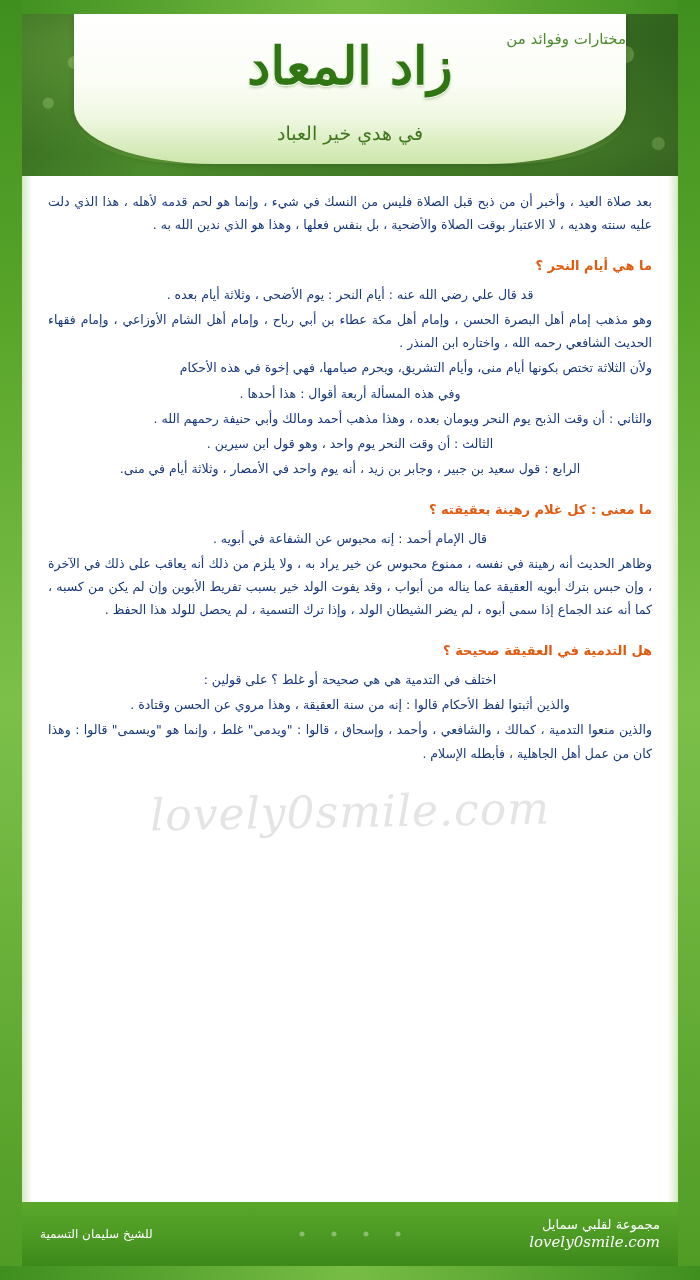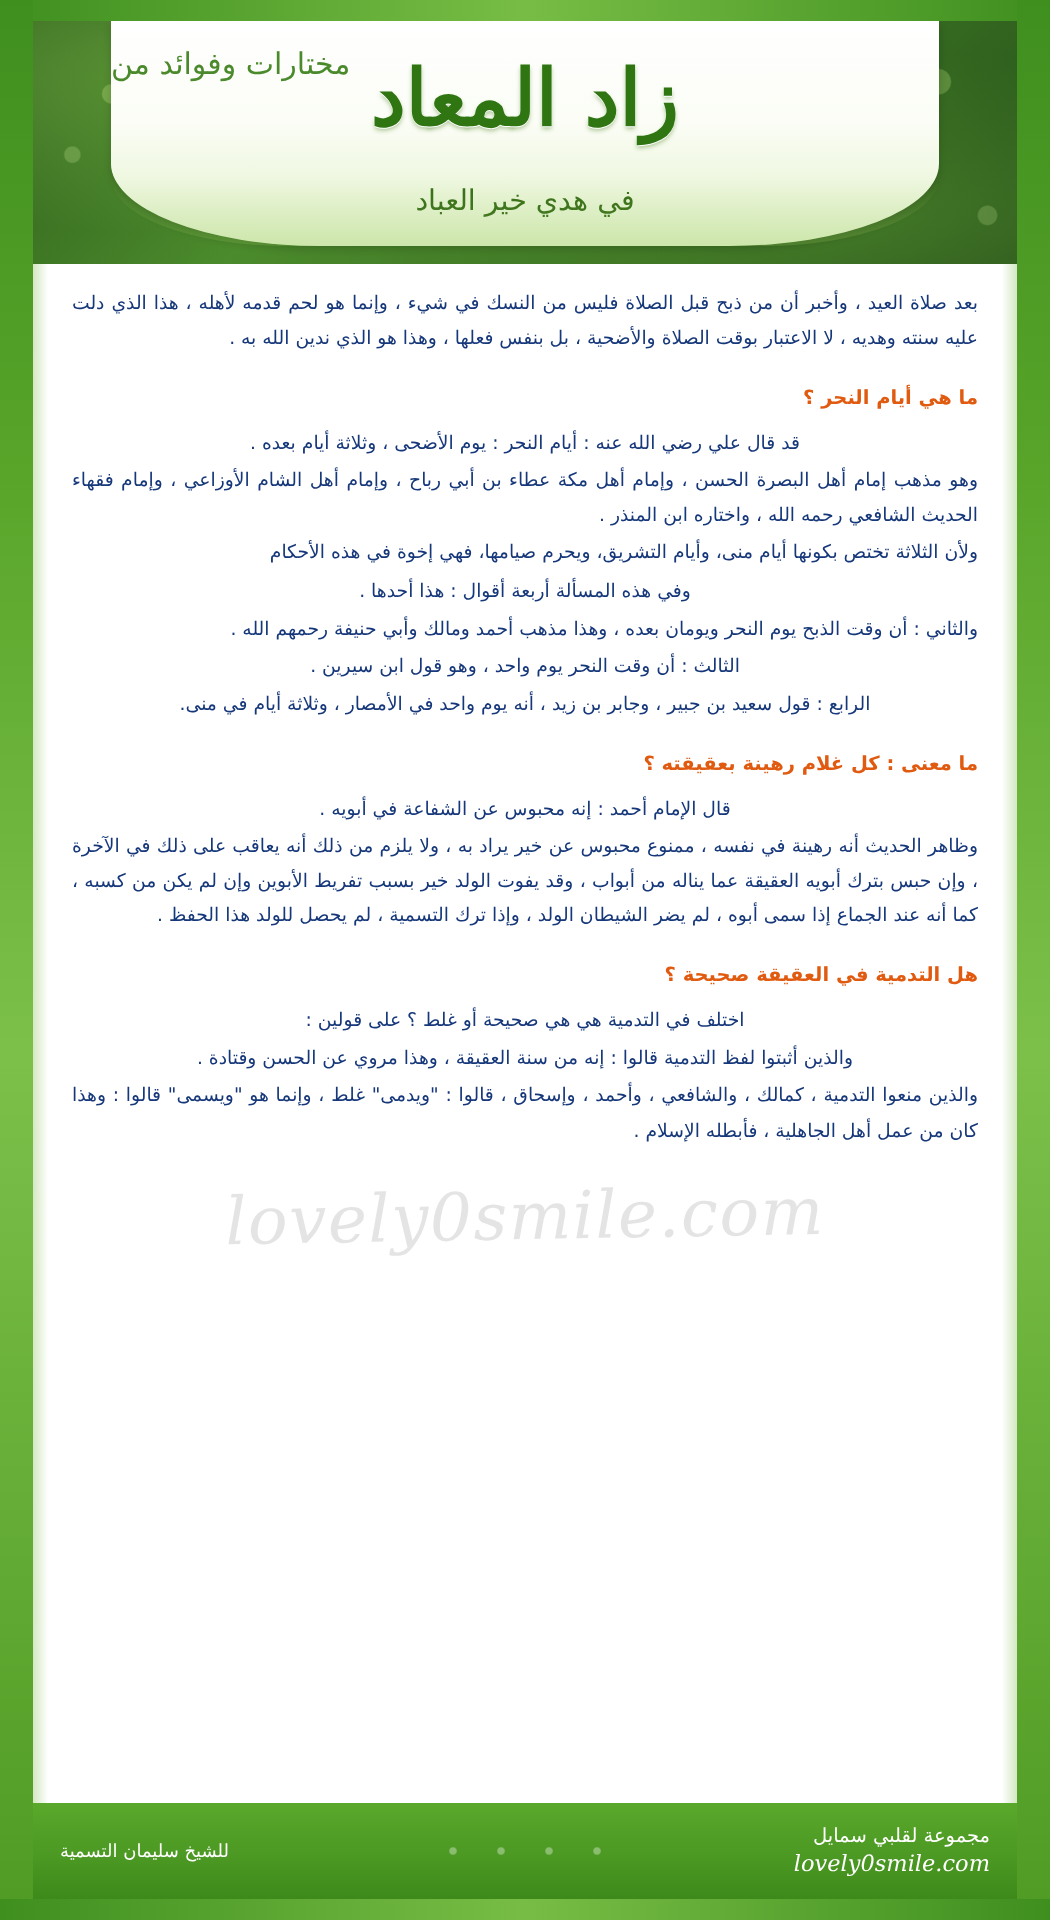--- a/index.html
+++ b/index.html
@@ -84,23 +84,23 @@
     left: 0; right: 0; bottom: 0;
     height: 46px;
     background: linear-gradient(to bottom, rgba(255,255,255,0), rgba(150,200,90,.25));
     border-bottom-left-radius: 140px 55px;
     border-bottom-right-radius: 140px 55px;
   }
   .header .kicker {
     position: absolute;
     top: 16px;
     left: 0; right: 0;
-    text-align: left;
+    text-align: right;
     color: #4b8a2c;
-    font-size: 20px;
+    font-size: 15px;
     letter-spacing: .5px;
   }
   .header .maintitle {
     position: absolute;
     top: 25px;
     left: 0; right: 0;
     text-align: center;
     color: #2f7512;
     font-family: "DejaVu Serif", "Liberation Serif", serif;
     font-size: 52px;
@@ -264,21 +264,21 @@
 
     <div class="section">
       <p class="q">ما معنى : كل غلام رهينة بعقيقته ؟</p>
       <p class="p center">قال الإمام أحمد : إنه محبوس عن الشفاعة في أبويه .</p>
       <p class="p">وظاهر الحديث أنه رهينة في نفسه ، ممنوع محبوس عن خير يراد به ، ولا يلزم من ذلك أنه يعاقب على ذلك في الآخرة ، وإن حبس بترك أبويه العقيقة عما يناله من أبواب ، وقد يفوت الولد خير بسبب تفريط الأبوين وإن لم يكن من كسبه ، كما أنه عند الجماع إذا سمى أبوه ، لم يضر الشيطان الولد ، وإذا ترك التسمية ، لم يحصل للولد هذا الحفظ .</p>
     </div>
 
     <div class="section">
       <p class="q">هل التدمية في العقيقة صحيحة ؟</p>
       <p class="p center">اختلف في التدمية هي هي صحيحة أو غلط ؟ على قولين :</p>
-      <p class="p center">والذين أثبتوا لفظ التدمية قالوا : إنه من سنة العقيقة ، وهذا مروي عن الحسن وقتادة .</p>
+      <p class="p center">والذين أثبتوا لفظ الأحكام قالوا : إنه من سنة العقيقة ، وهذا مروي عن الحسن وقتادة .</p>
       <p class="p">والذين منعوا التدمية ، كمالك ، والشافعي ، وأحمد ، وإسحاق ، قالوا : "ويدمى" غلط ، وإنما هو "ويسمى" قالوا : وهذا كان من عمل أهل الجاهلية ، فأبطله الإسلام .</p>
     </div>
 
   </div>
 
   <div class="footer">
     <div class="brand">
       <div class="ar">مجموعة لقلبي سمايل</div>
       <div class="en">lovely0smile.com</div>
     </div>

